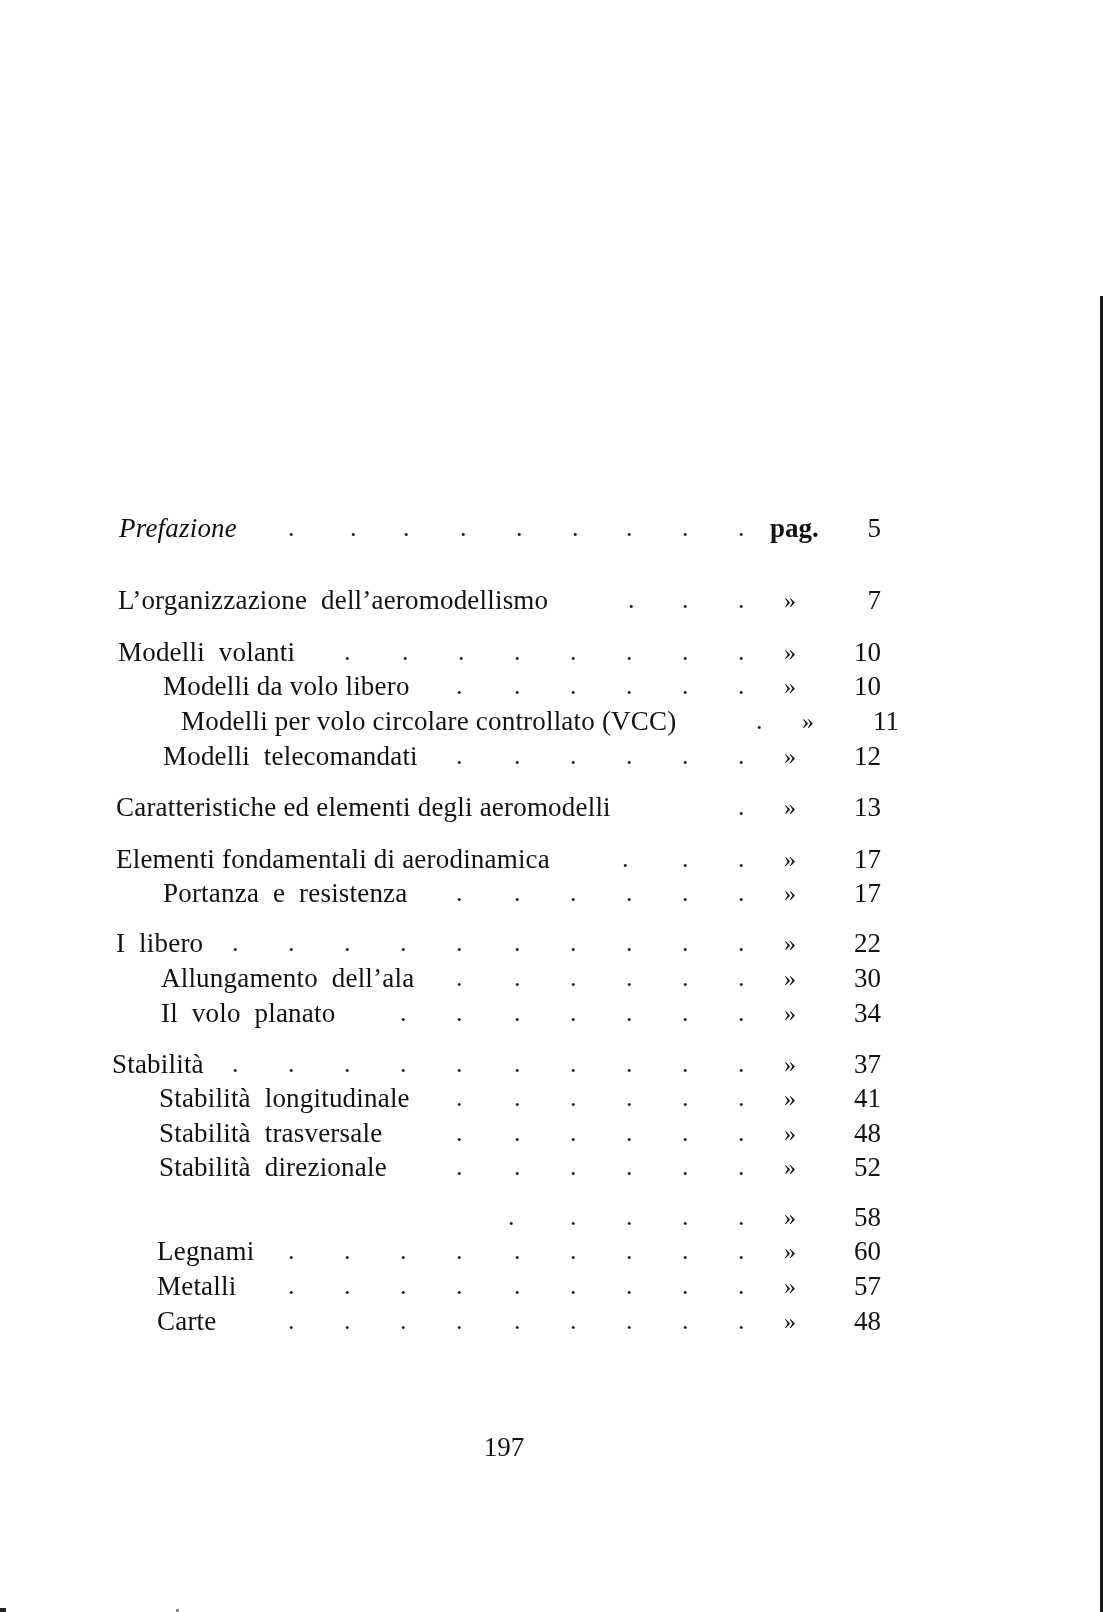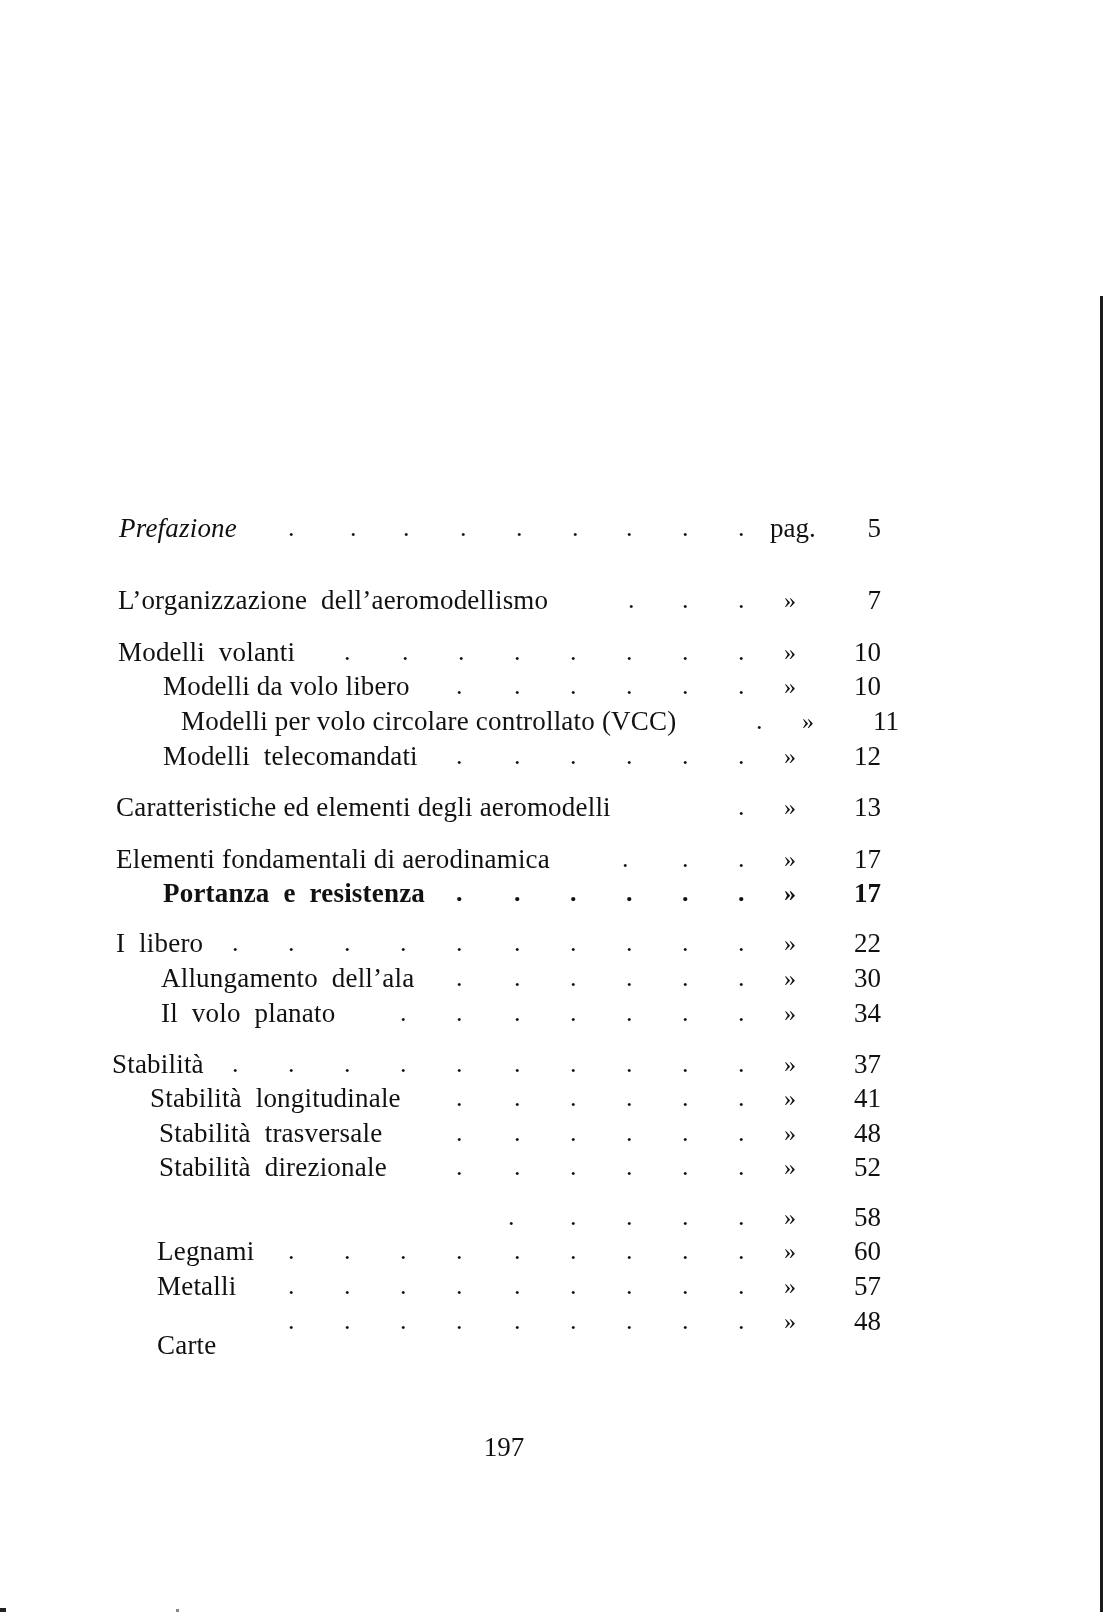--- a/index.html
+++ b/index.html
@@ -98,21 +98,21 @@
         <span style="left: 288px;">.</span>
         <span style="left: 350px;">.</span>
         <span style="left: 403px;">.</span>
         <span style="left: 460px;">.</span>
         <span style="left: 516px;">.</span>
         <span style="left: 572px;">.</span>
         <span style="left: 626px;">.</span>
         <span style="left: 682px;">.</span>
         <span style="left: 738px;">.</span>
       </div>
-      <span class="toc-marker pag" style="left: 770px;">pag.</span>
+      <span class="toc-marker pag" style="left: 770px; font-weight: bold;">pag.</span>
       <span class="toc-page">5</span>
     </div>
     <div class="toc-row" style="top: 583px; left: 0px; width: 881px;">
       <span class="toc-title" style="left: 118px; white-space: pre;">L’organizzazione  dell’aeromodellismo</span>
       <div class="leader">
         <span style="left: 628px;">.</span>
         <span style="left: 682px;">.</span>
         <span style="left: 738px;">.</span>
       </div>
       <span class="toc-marker" style="left: 784px;">»</span>
@@ -178,21 +178,21 @@
     <div class="toc-row" style="top: 842px; left: 0px; width: 881px;">
       <span class="toc-title" style="left: 116px; white-space: pre;">Elementi fondamentali di aerodinamica</span>
       <div class="leader">
         <span style="left: 622px;">.</span>
         <span style="left: 682px;">.</span>
         <span style="left: 738px;">.</span>
       </div>
       <span class="toc-marker" style="left: 784px;">»</span>
       <span class="toc-page">17</span>
     </div>
-    <div class="toc-row" style="top: 876px; left: 0px; width: 881px; font-weight: bold;">
+    <div class="toc-row" style="top: 876px; left: 0px; width: 881px;">
       <span class="toc-title" style="left: 163px; white-space: pre;">Portanza  e  resistenza</span>
       <div class="leader">
         <span style="left: 456px;">.</span>
         <span style="left: 514px;">.</span>
         <span style="left: 570px;">.</span>
         <span style="left: 626px;">.</span>
         <span style="left: 682px;">.</span>
         <span style="left: 738px;">.</span>
       </div>
       <span class="toc-marker" style="left: 784px;">»</span>
@@ -253,21 +253,21 @@
         <span style="left: 514px;">.</span>
         <span style="left: 570px;">.</span>
         <span style="left: 626px;">.</span>
         <span style="left: 682px;">.</span>
         <span style="left: 738px;">.</span>
       </div>
       <span class="toc-marker" style="left: 784px;">»</span>
       <span class="toc-page">37</span>
     </div>
     <div class="toc-row" style="top: 1081px; left: 0px; width: 881px;">
-      <span class="toc-title" style="left: 150px; white-space: pre;">Stabilità  longitudinale</span>
+      <span class="toc-title" style="left: 159px; white-space: pre;">Stabilità  longitudinale</span>
       <div class="leader">
         <span style="left: 456px;">.</span>
         <span style="left: 514px;">.</span>
         <span style="left: 570px;">.</span>
         <span style="left: 626px;">.</span>
         <span style="left: 682px;">.</span>
         <span style="left: 738px;">.</span>
       </div>
       <span class="toc-marker" style="left: 784px;">»</span>
       <span class="toc-page">41</span>
@@ -335,21 +335,21 @@
         <span style="left: 514px;">.</span>
         <span style="left: 570px;">.</span>
         <span style="left: 626px;">.</span>
         <span style="left: 682px;">.</span>
         <span style="left: 738px;">.</span>
       </div>
       <span class="toc-marker" style="left: 784px;">»</span>
       <span class="toc-page">57</span>
     </div>
     <div class="toc-row" style="top: 1304px; left: 0px; width: 881px;">
-      <span class="toc-title" style="left: 157px; white-space: pre; margin-top: 24px;">Carte</span>
+      <span class="toc-title" style="left: 157px; white-space: pre;">Carte</span>
       <div class="leader">
         <span style="left: 288px;">.</span>
         <span style="left: 344px;">.</span>
         <span style="left: 400px;">.</span>
         <span style="left: 456px;">.</span>
         <span style="left: 514px;">.</span>
         <span style="left: 570px;">.</span>
         <span style="left: 626px;">.</span>
         <span style="left: 682px;">.</span>
         <span style="left: 738px;">.</span>

